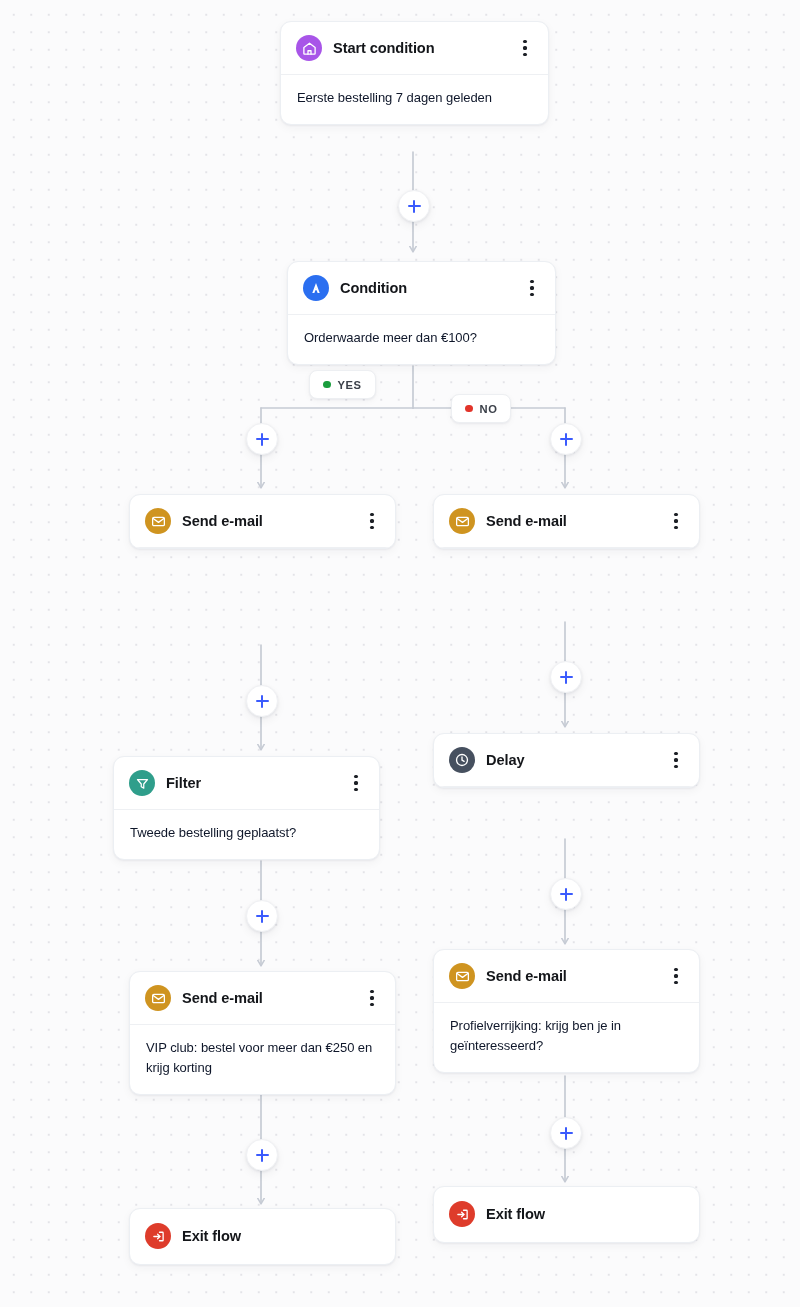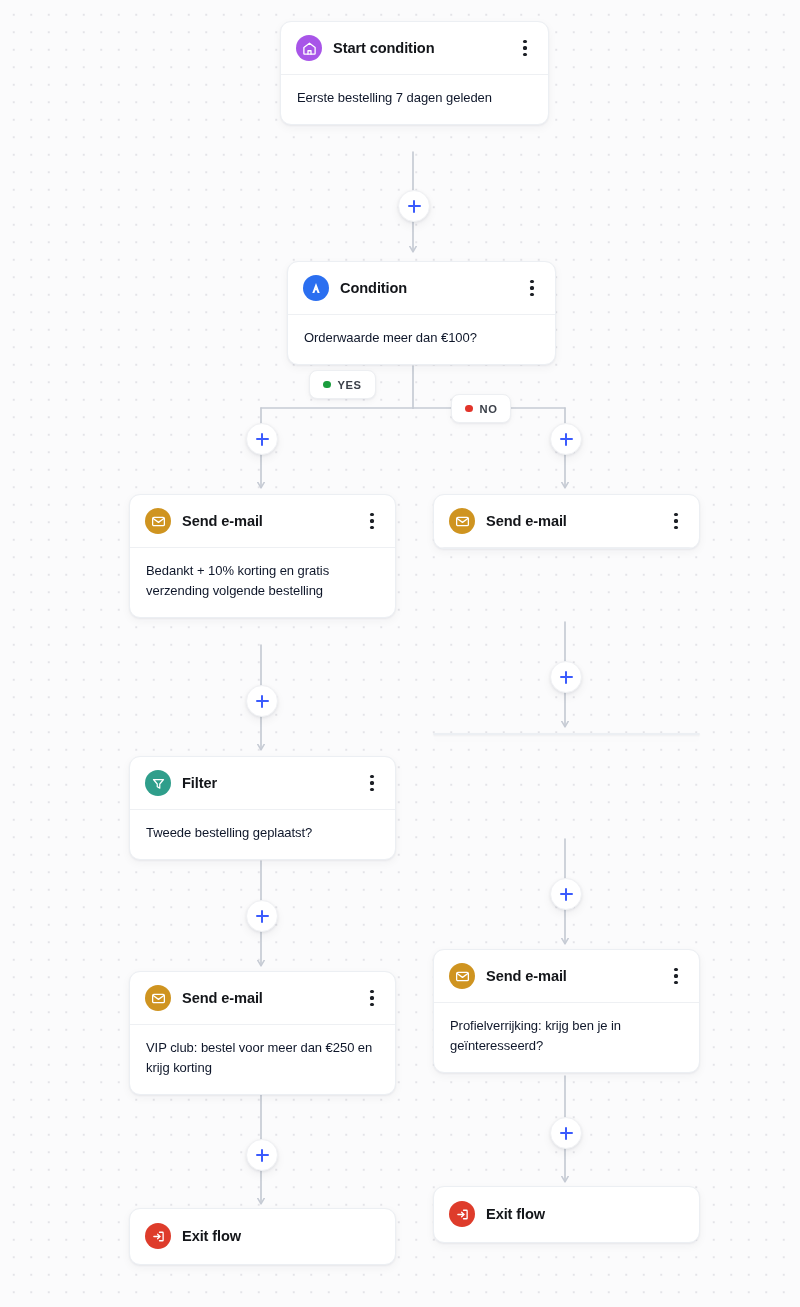--- a/index.html
+++ b/index.html
@@ -255,21 +255,20 @@
           <path d="M3.4 7.2 L12 13.4 L20.6 7.2"></path>
         </svg>
       </span>
       <span class="node-title">Send e-mail</span>
       <span class="kebab">
         <i></i>
           <i></i>
           <i></i>
       </span>
     </div>
-    <div class="node-body">Bedankt + 10% korting en gratis verzending volgende bestelling</div>
   </div>
 
   <div class="node has-body" style="left:424px; top:494px; width:265px;">
     <div class="node-head">
       <span class="type-icon" style="background:#cf9420;">
         <svg width="15" height="15" viewBox="0 0 24 24" fill="none" stroke="#ffffff" stroke-width="2.1" stroke-linecap="round" stroke-linejoin="round">
           <rect x="2.6" y="5.3" width="18.8" height="13.4" rx="2.1"></rect>
           <path d="M3.4 7.2 L12 13.4 L20.6 7.2"></path>
         </svg>
       </span>
@@ -278,38 +277,52 @@
         <i></i>
           <i></i>
           <i></i>
       </span>
     </div>
   </div>
 
   <div class="plus" style="left:237px; top:685px;"></div>
   <div class="plus" style="left:541px; top:661px;"></div>
 
-  <div class="node has-body" style="left:120px; top:756px; width:265px;">
+  <div class="node has-body" style="left:104px; top:756px; width:265px;">
     <div class="node-head">
       <span class="type-icon" style="background:#2f9e8b;">
         <svg width="15" height="15" viewBox="0 0 24 24" fill="none" stroke="#ffffff" stroke-width="2" stroke-linecap="round" stroke-linejoin="round">
           <path d="M4 5.6 H20 L14 12.8 V19.4 L10 17.2 V12.8 Z"></path>
         </svg>
       </span>
       <span class="node-title">Filter</span>
       <span class="kebab">
         <i></i>
           <i></i>
           <i></i>
       </span>
     </div>
     <div class="node-body">Tweede bestelling geplaatst?</div>
   </div>
 
   <div class="node has-body" style="left:424px; top:733px; width:265px;">
+    <div class="node-head">
+      <span class="type-icon" style="background:#46505f;">
+        <svg width="16" height="16" viewBox="0 0 24 24" fill="none" stroke="#ffffff" stroke-width="2" stroke-linecap="round" stroke-linejoin="round">
+          <circle cx="12" cy="12" r="8.2"></circle>
+          <path d="M12 7.4 V12.2 L15.2 14.1"></path>
+        </svg>
+      </span>
+      <span class="node-title">Delay</span>
+      <span class="kebab">
+        <i></i>
+          <i></i>
+          <i></i>
+      </span>
+    </div>
   </div>
 
   <div class="plus" style="left:237px; top:900px;"></div>
   <div class="plus" style="left:541px; top:878px;"></div>
 
   <div class="node has-body" style="left:120px; top:971px; width:265px;">
     <div class="node-head">
       <span class="type-icon" style="background:#cf9420;">
         <svg width="15" height="15" viewBox="0 0 24 24" fill="none" stroke="#ffffff" stroke-width="2.1" stroke-linecap="round" stroke-linejoin="round">
           <rect x="2.6" y="5.3" width="18.8" height="13.4" rx="2.1"></rect>

